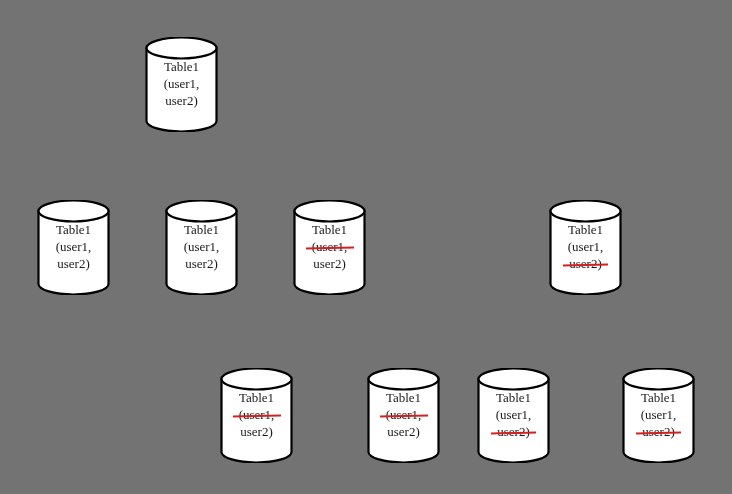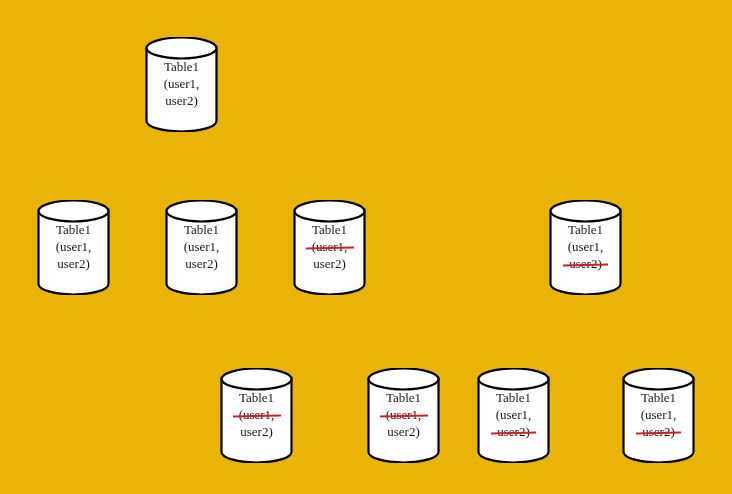--- a/index.html
+++ b/index.html
@@ -13,21 +13,21 @@
     height: 494px;
     position: relative;
     overflow: hidden;
     font-family: "Liberation Serif", "DejaVu Serif", serif;
   }
   #canvas {
     position: absolute;
     left: 0; top: 0;
     width: 732px;
     height: 494px;
-    background: #eab308;
+    background: #737373;
   }
   .db-node {
     position: absolute;
     width: 73px;
     height: 95px;
   }
   .db-shape {
     position: absolute;
     left: 0; top: 0;
     width: 73px;

